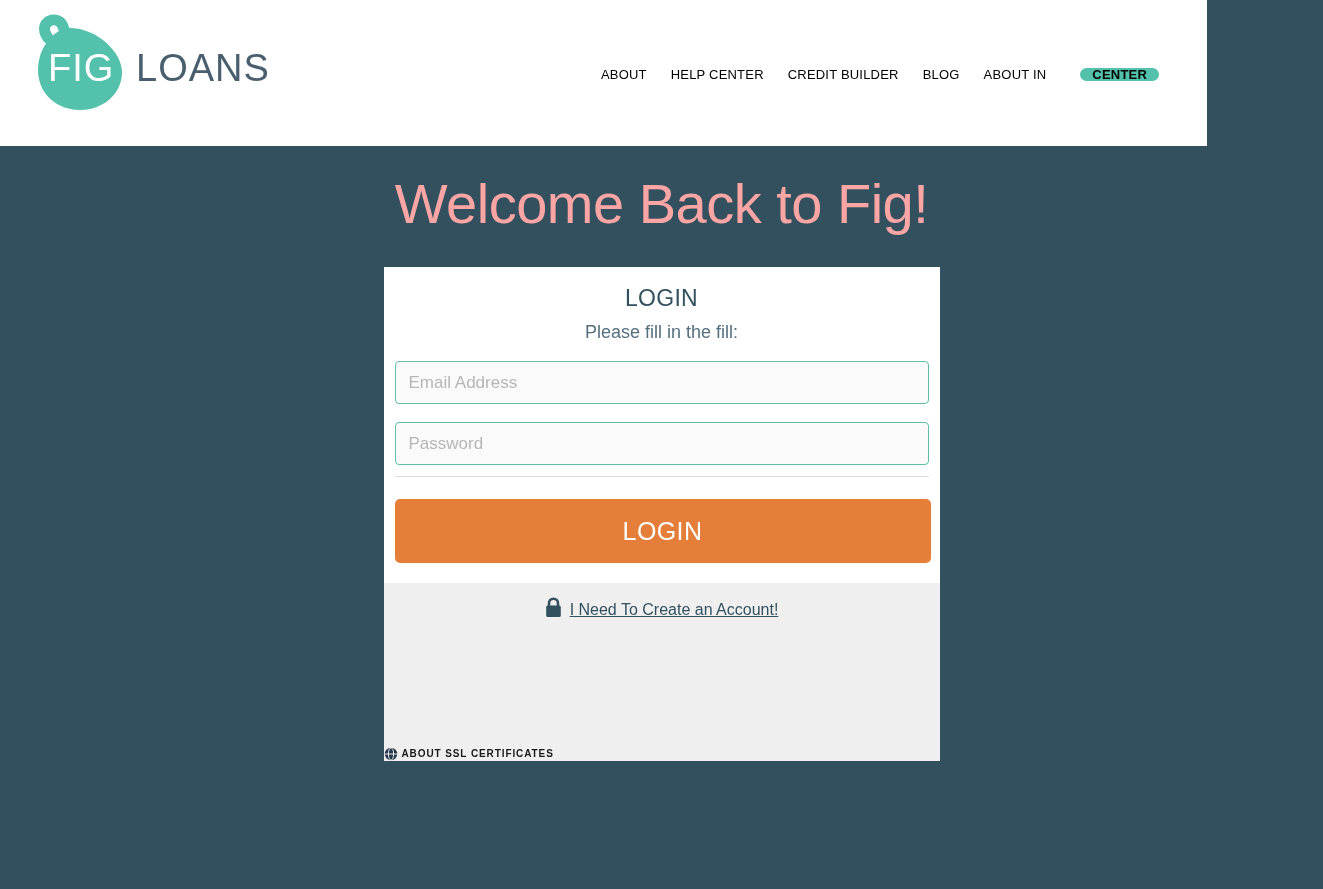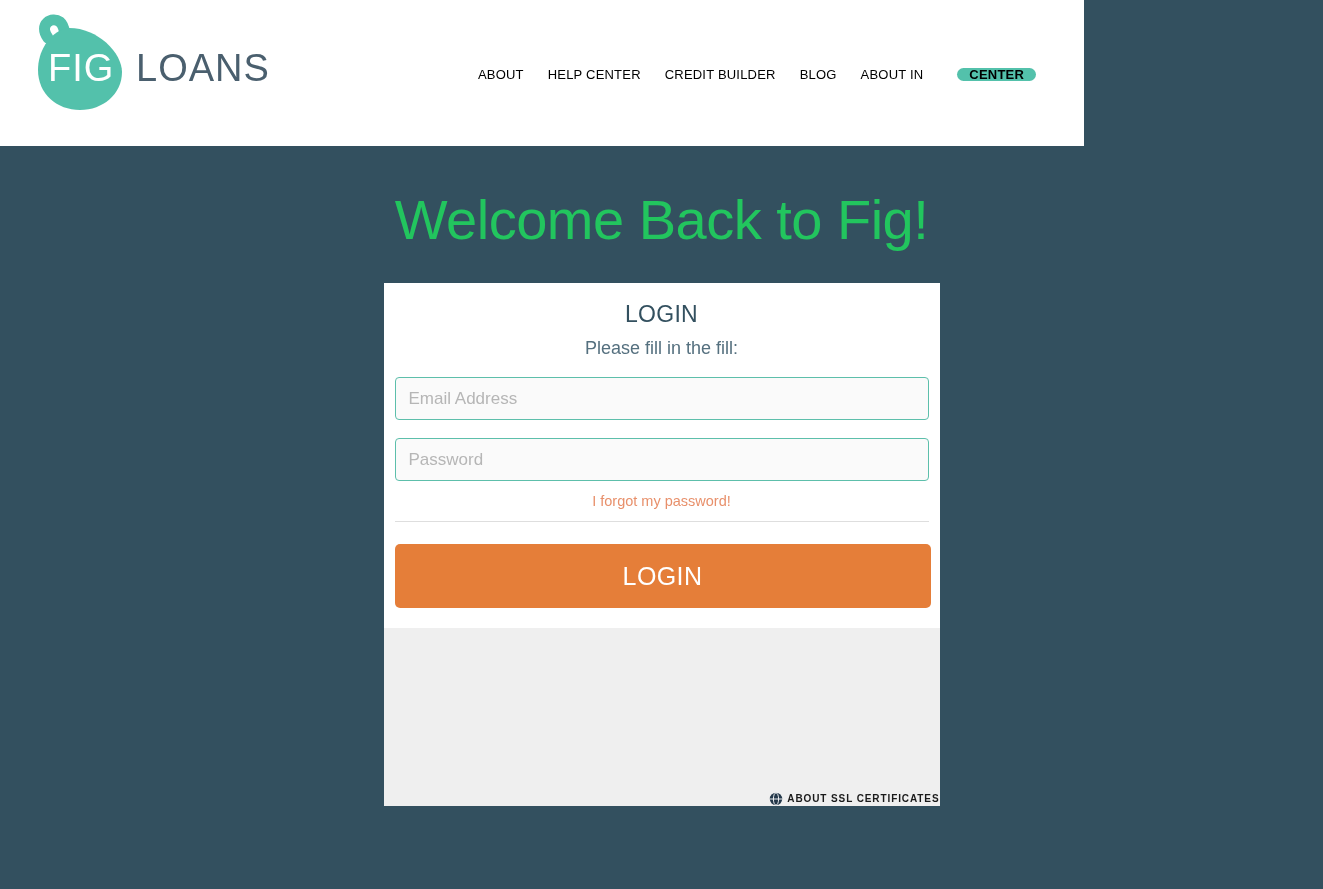--- a/index.html
+++ b/index.html
@@ -8,21 +8,21 @@
     width: 1323px;
     height: 889px;
     background: #33505f;
     font-family: "Liberation Sans", sans-serif;
     overflow: hidden;
   }
 
   
   .site-header {
     position: relative;
-    width: 1084px;
+    width: 1207px;
     height: 146px;
     background: #ffffff;
     display: flex;
     align-items: flex-start;
   }
   .logo {
     position: absolute;
     left: 18px;
     top: 8px;
     width: 250px;
@@ -62,24 +62,24 @@
     cursor: pointer;
   }
 
   
   .hero {
     width: 1323px;
     background: #33505f;
     padding-top: 0;
   }
   .hero-title {
-    margin: 16px;
+    margin: 0;
     padding-top: 24px;
     text-align: center;
-    color: #22c55e;
+    color: #fca5a5;
     font-size: 56px;
     font-weight: normal;
     letter-spacing: -0.5px;
     line-height: 1.2;
   }
 
   
   .card {
     width: 556px;
     margin: 30px auto 0 auto;
@@ -171,22 +171,21 @@
   }
   .norton-wrap {
     margin-top: 22px;
     display: flex;
     justify-content: center;
   }
   .ssl-line {
     position: absolute;
     left: 0; right: 0;
     bottom: -4px;
-    text-align: right;
-    margin-left: 27px;
+    text-align: left;
   }
   .ssl-line-inner {
     display: inline-flex;
     align-items: center;
     gap: 4px;
   }
   .ssl-text {
     font-size: 10px;
     font-weight: bold;
     letter-spacing: 0.9px;
@@ -230,31 +229,37 @@
   <div class="card">
 
     <div class="card-body">
       <h2 class="card-title">LOGIN</h2>
       <p class="card-sub">Please fill in the fill:</p>
 
       <input class="field" type="text" placeholder="Email Address" style="">
 
       <input class="field" type="password" placeholder="Password" style="">
 
-      <div class="forgot-wrap">
-        <a class="forgot-link" href="#">I forgot my password!</a>
-      </div>
 
       <div class="divider"></div>
 
       <button class="login-btn">LOGIN</button>
     </div>
 
     <div class="card-footer">
 
+      <div class="create-acct-row">
+        <span class="lock-icon">
+          <svg width="17" height="21" viewBox="0 0 17 21">
+            <path d="M4 9 V6.2 A4.5 4.5 0 0 1 13 6.2 V9" stroke="#33505f" stroke-width="2.6" fill="none"></path>
+            <rect x="1.2" y="8.6" width="14.6" height="11.4" rx="1.6" fill="#33505f"></rect>
+          </svg>
+        </span>
+        <a class="create-link" href="#">I Need To Create an Account!</a>
+      </div>
 
 
       <div class="ssl-line">
         <span class="ssl-line-inner">
           <svg width="14" height="14" viewBox="0 0 14 14" style="margin-bottom:-2px">
             <circle cx="7" cy="7" r="6.2" fill="#24384a"></circle>
             <ellipse cx="7" cy="7" rx="2.6" ry="6.2" fill="none" stroke="#ffffff" stroke-width="0.9"></ellipse>
             <line x1="0.9" y1="7" x2="13.1" y2="7" stroke="#ffffff" stroke-width="0.9"></line>
           </svg>
           <span class="ssl-text">ABOUT SSL CERTIFICATES</span>

